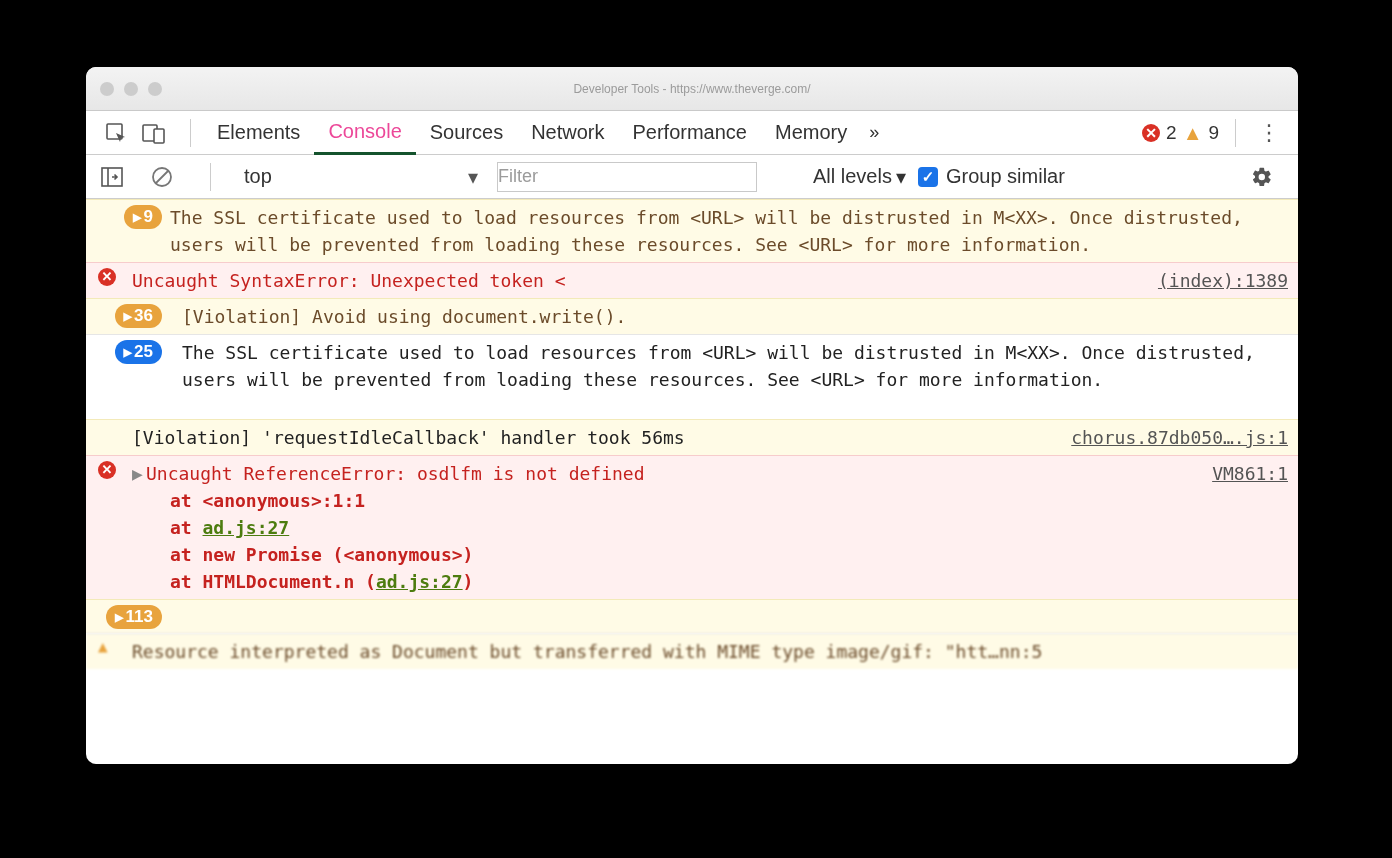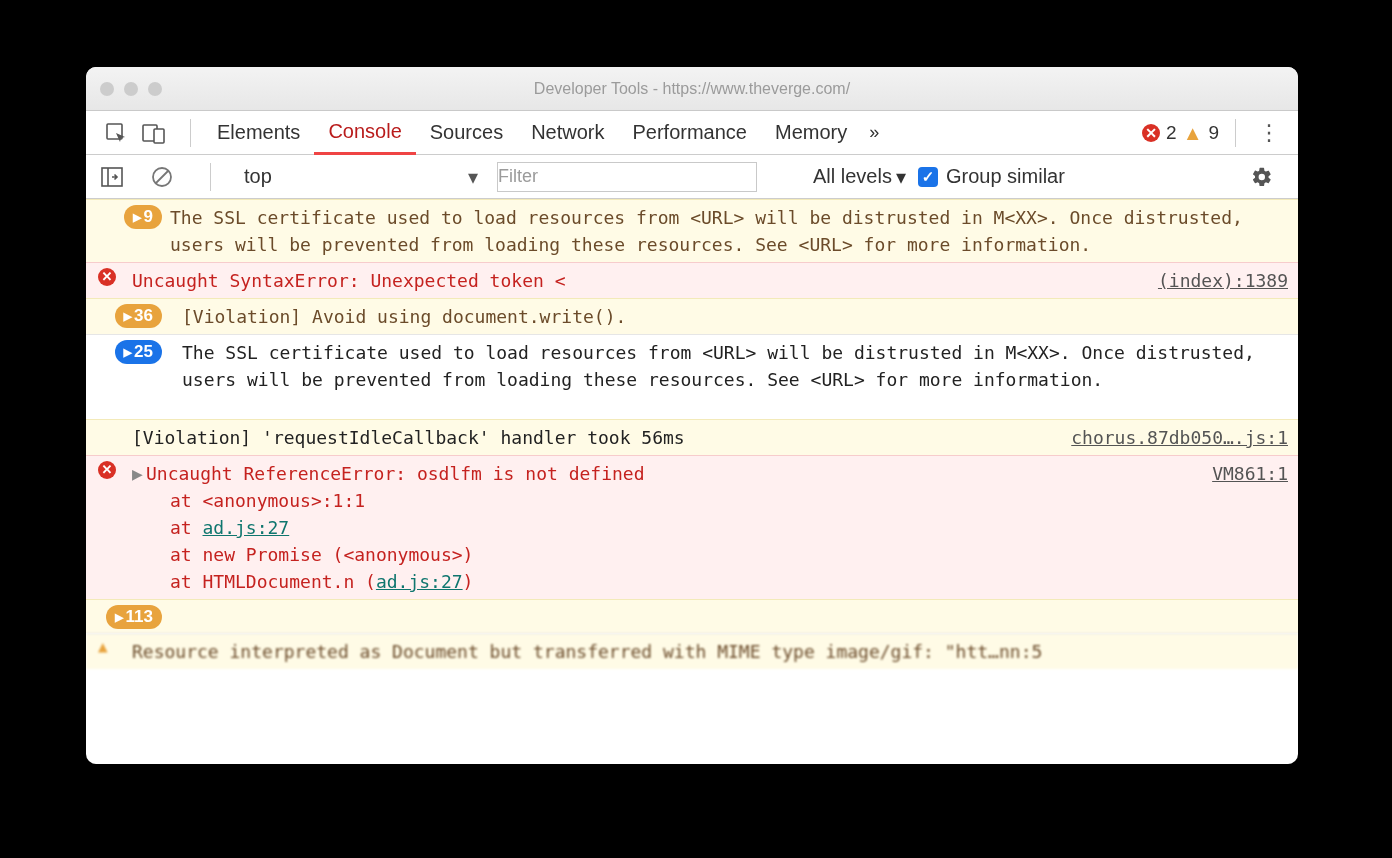--- a/index.html
+++ b/index.html
@@ -40,21 +40,21 @@
   }
   .traffic-light {
     width: 14px; height: 14px; border-radius: 50%;
     background: #ccc;
   }
   .title {
     position: absolute;
     left: 0; right: 0;
     text-align: center;
     color: #9b9b9b;
-    font-size: 16px;
+    font-size: 12px;
     pointer-events: none;
   }
   .tabbar {
     height: 44px;
     border-bottom: 1px solid #ccc;
     display: flex;
     align-items: center;
     padding: 0 8px 0 16px;
     gap: 0;
     font-size: 20px;
@@ -70,22 +70,22 @@
     width: 1px; height: 28px; background: #ccc;
     margin: 0 12px;
   }
   .tab {
     padding: 8px 14px;
     height: 44px;
     display: flex; align-items: center;
     cursor: pointer;
   }
   .tab.active {
-    border-bottom: 3px solid #ef4444;
-    color: #b91c1c;
+    border-bottom: 3px solid #14532d;
+    color: #ec4899;
     font-weight: 400;
   }
   .tab-overflow {
     padding: 0 8px;
     color: #333;
     font-size: 18px;
   }
   .spacer { flex: 1; }
   .counts {
     display: flex; align-items: center; gap: 6px;
@@ -206,22 +206,22 @@
     flex: 1;
   }
   .src {
     color: #545454;
     text-decoration: underline;
     font-family: Menlo, Consolas, monospace;
     white-space: nowrap;
     padding-left: 12px;
   }
   .stack { color: #c5221f; }
-  .stack .sub { padding-left: 38px; display: block; }
-  .stack a { color: #0f766e; text-decoration: underline; }
+  .stack .sub { padding-left: 38px; display: block; font-weight: bold; }
+  .stack a { color: #4d7c0f; text-decoration: underline; }
   .expand-tri {
     color: #888;
     display: inline-block;
     width: 14px;
   }
   .row.truncated {
     color: #6b4b2a;
     background: #fffbe6;
     filter: blur(1px);
     white-space: nowrap;

